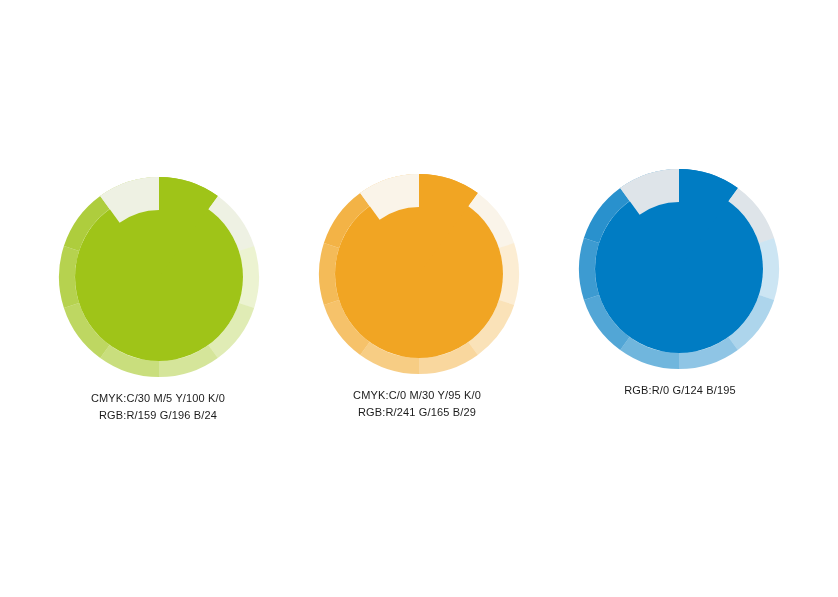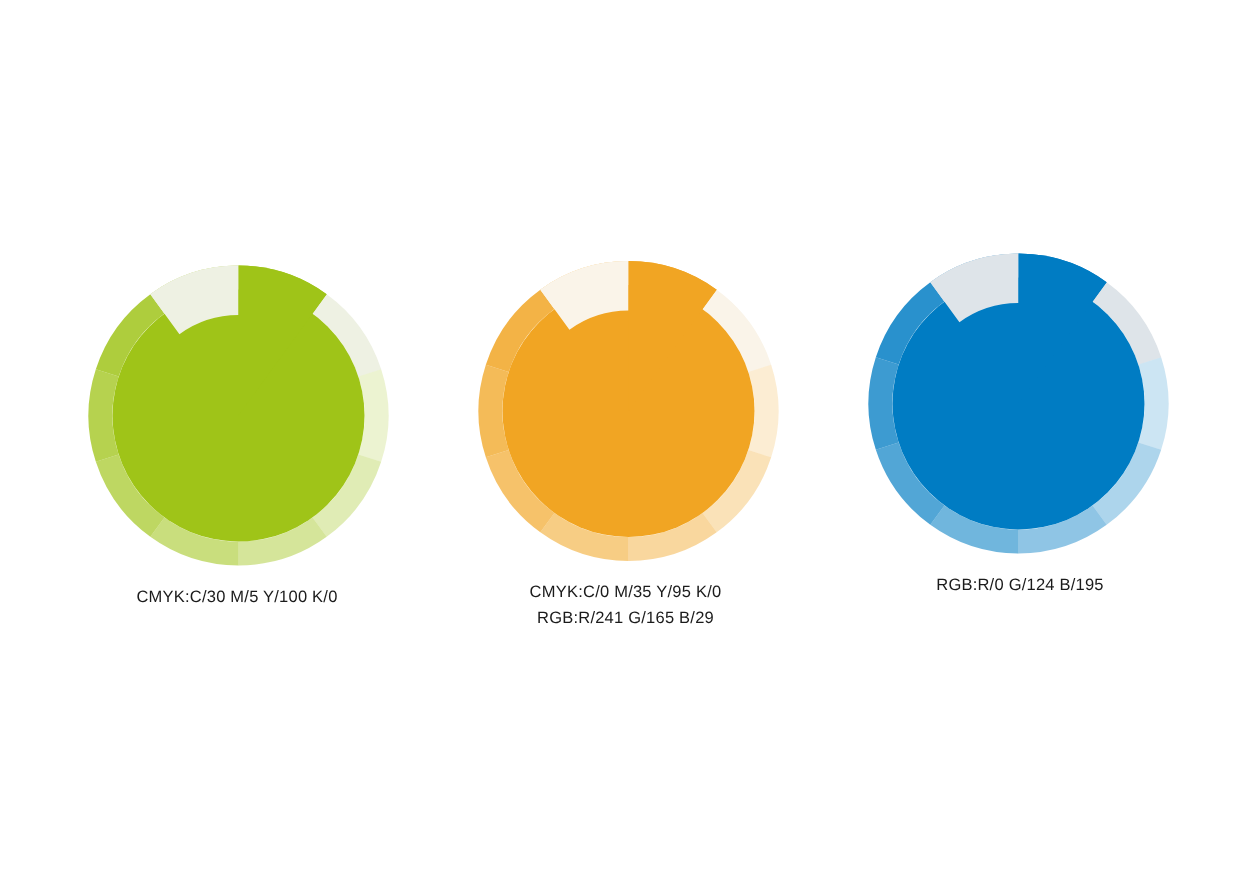--- a/index.html
+++ b/index.html
@@ -88,20 +88,21 @@
           <path d="M 4.89 69.10 A 100 100 0 0 1 41.22 19.10 L 50.63 32.04 A 84 84 0 0 0 20.11 74.04 Z" fill="#9FC418" fill-opacity="0.84"></path>
           <path d="M 41.22 19.10 A 100 100 0 0 1 100.00 0.00 L 100.00 16.00 A 84 84 0 0 0 50.63 32.04 Z" fill="#9FC418" fill-opacity="0.92"></path>
           <path d="M 41.22 19.10 A 100 100 0 0 1 100.00 0.00 L 100.00 32.00 A 68 68 0 0 0 60.03 44.99 Z" fill="#eef1e3"></path>
           <circle cx="100" cy="100" r="84" fill="#9FC418"></circle>
           <path d="M 41.22 19.10 A 100 100 0 0 1 100.00 0.00 L 100.00 33.00 A 67 67 0 0 0 60.62 45.80 Z" fill="#eef1e3"></path>
           <path d="M 100 100 L 100.00 0.00 A 100 100 0 0 1 158.78 19.10 Z" fill="#9FC418"></path>
         </svg>
       </div>
       <div class="spec-block">
         <span class="spec-line-cmyk">CMYK:C/30  M/5  Y/100  K/0</span>
+        <span class="spec-line-rgb">RGB:R/159  G/196  B/24</span>
       </div>
     </div>
     <div class="swatch-group col-1">
       <div class="wheel-wrap">
         <svg class="wheel-svg" viewBox="0 0 200 200">
           <path d="M 100 100 L 100.00 0.00 A 100 100 0 0 1 158.78 19.10 Z" fill="#F1A523" fill-opacity="1"></path>
           <path d="M 158.78 19.10 A 100 100 0 0 1 195.11 69.10 L 179.89 74.04 A 84 84 0 0 0 149.37 32.04 Z" fill="#faf4e9"></path>
           <path d="M 195.11 69.10 A 100 100 0 0 1 195.11 130.90 L 179.89 125.96 A 84 84 0 0 0 179.89 74.04 Z" fill="#F1A523" fill-opacity="0.2"></path>
           <path d="M 195.11 130.90 A 100 100 0 0 1 158.78 180.90 L 149.37 167.96 A 84 84 0 0 0 179.89 125.96 Z" fill="#F1A523" fill-opacity="0.32"></path>
           <path d="M 158.78 180.90 A 100 100 0 0 1 100.00 200.00 L 100.00 184.00 A 84 84 0 0 0 149.37 167.96 Z" fill="#F1A523" fill-opacity="0.44"></path>
@@ -110,21 +111,21 @@
           <path d="M 4.89 130.90 A 100 100 0 0 1 4.89 69.10 L 20.11 74.04 A 84 84 0 0 0 20.11 125.96 Z" fill="#F1A523" fill-opacity="0.76"></path>
           <path d="M 4.89 69.10 A 100 100 0 0 1 41.22 19.10 L 50.63 32.04 A 84 84 0 0 0 20.11 74.04 Z" fill="#F1A523" fill-opacity="0.84"></path>
           <path d="M 41.22 19.10 A 100 100 0 0 1 100.00 0.00 L 100.00 16.00 A 84 84 0 0 0 50.63 32.04 Z" fill="#F1A523" fill-opacity="0.92"></path>
           <path d="M 41.22 19.10 A 100 100 0 0 1 100.00 0.00 L 100.00 32.00 A 68 68 0 0 0 60.03 44.99 Z" fill="#faf4e9"></path>
           <circle cx="100" cy="100" r="84" fill="#F1A523"></circle>
           <path d="M 41.22 19.10 A 100 100 0 0 1 100.00 0.00 L 100.00 33.00 A 67 67 0 0 0 60.62 45.80 Z" fill="#faf4e9"></path>
           <path d="M 100 100 L 100.00 0.00 A 100 100 0 0 1 158.78 19.10 Z" fill="#F1A523"></path>
         </svg>
       </div>
       <div class="spec-block">
-        <span class="spec-line-cmyk">CMYK:C/0  M/35  Y/95  K/0</span>
+        <span class="spec-line-cmyk">CMYK:C/0  M/30  Y/95  K/0</span>
         <span class="spec-line-rgb">RGB:R/241  G/165  B/29</span>
       </div>
     </div>
     <div class="swatch-group col-2">
       <div class="wheel-wrap">
         <svg class="wheel-svg" viewBox="0 0 200 200">
           <path d="M 100 100 L 100.00 0.00 A 100 100 0 0 1 158.78 19.10 Z" fill="#007CC3" fill-opacity="1"></path>
           <path d="M 158.78 19.10 A 100 100 0 0 1 195.11 69.10 L 179.89 74.04 A 84 84 0 0 0 149.37 32.04 Z" fill="#dee4e9"></path>
           <path d="M 195.11 69.10 A 100 100 0 0 1 195.11 130.90 L 179.89 125.96 A 84 84 0 0 0 179.89 74.04 Z" fill="#007CC3" fill-opacity="0.2"></path>
           <path d="M 195.11 130.90 A 100 100 0 0 1 158.78 180.90 L 149.37 167.96 A 84 84 0 0 0 179.89 125.96 Z" fill="#007CC3" fill-opacity="0.32"></path>

